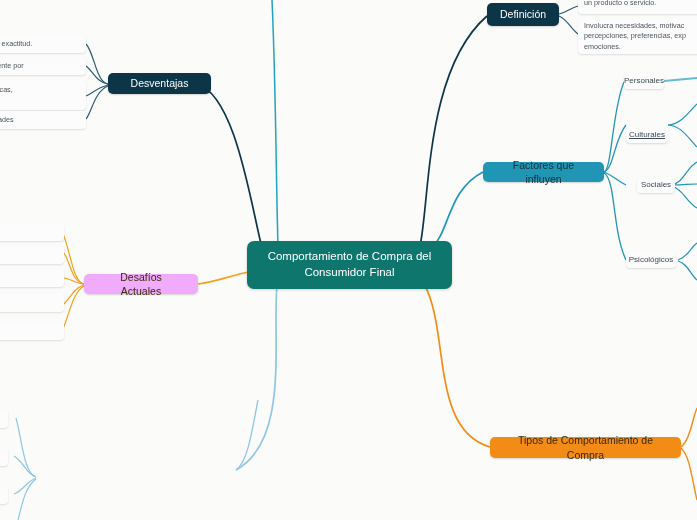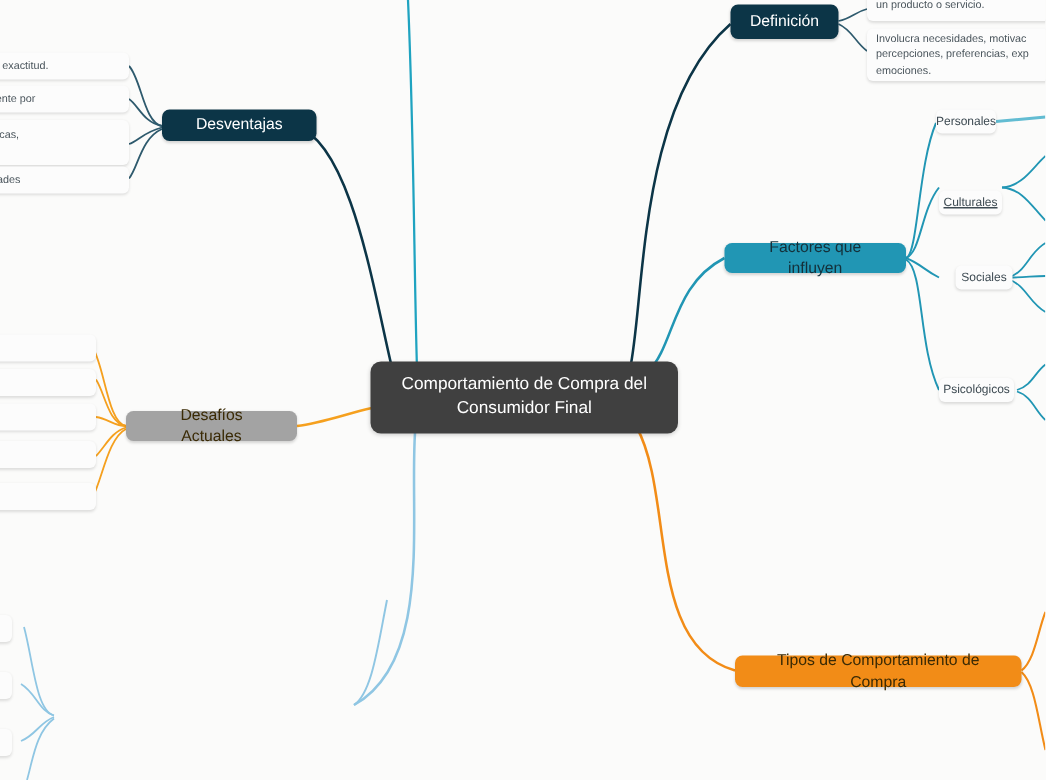--- a/index.html
+++ b/index.html
@@ -29,42 +29,42 @@
     box-sizing: border-box;
     display: flex;
     align-items: center;
     justify-content: center;
     text-align: center;
     border-radius: 5px;
     line-height: 1.35;
     white-space: pre-line;
   }
   .node.root {
-    background: #404040;
+    background: #0f766e;
     color: #ffffff;
     font-size: 11.5px;
     border-radius: 7px;
     box-shadow: 0 1px 3px rgba(0,0,0,0.18);
     padding: 24px 10px;
   }
   .node.main {
     font-size: 10.5px;
     box-shadow: 0 1px 2px rgba(0,0,0,0.16);
     padding: 4px 26px;
   }
   .node.main.dark {
     background: #0c3547;
     color: #ffffff;
   }
   .node.main.teal {
     background: #2196b4;
     color: #14303a;
   }
   .node.main.orange {
-    background: #a3a3a3;
+    background: #f0abfc;
     color: #3a2a05;
   }
   .node.main.orange2 {
     background: #f28c17;
     color: #3a2a05;
   }
   .node.main.lightblue {
     background: #94c8e4;
     color: #153040;
   }

